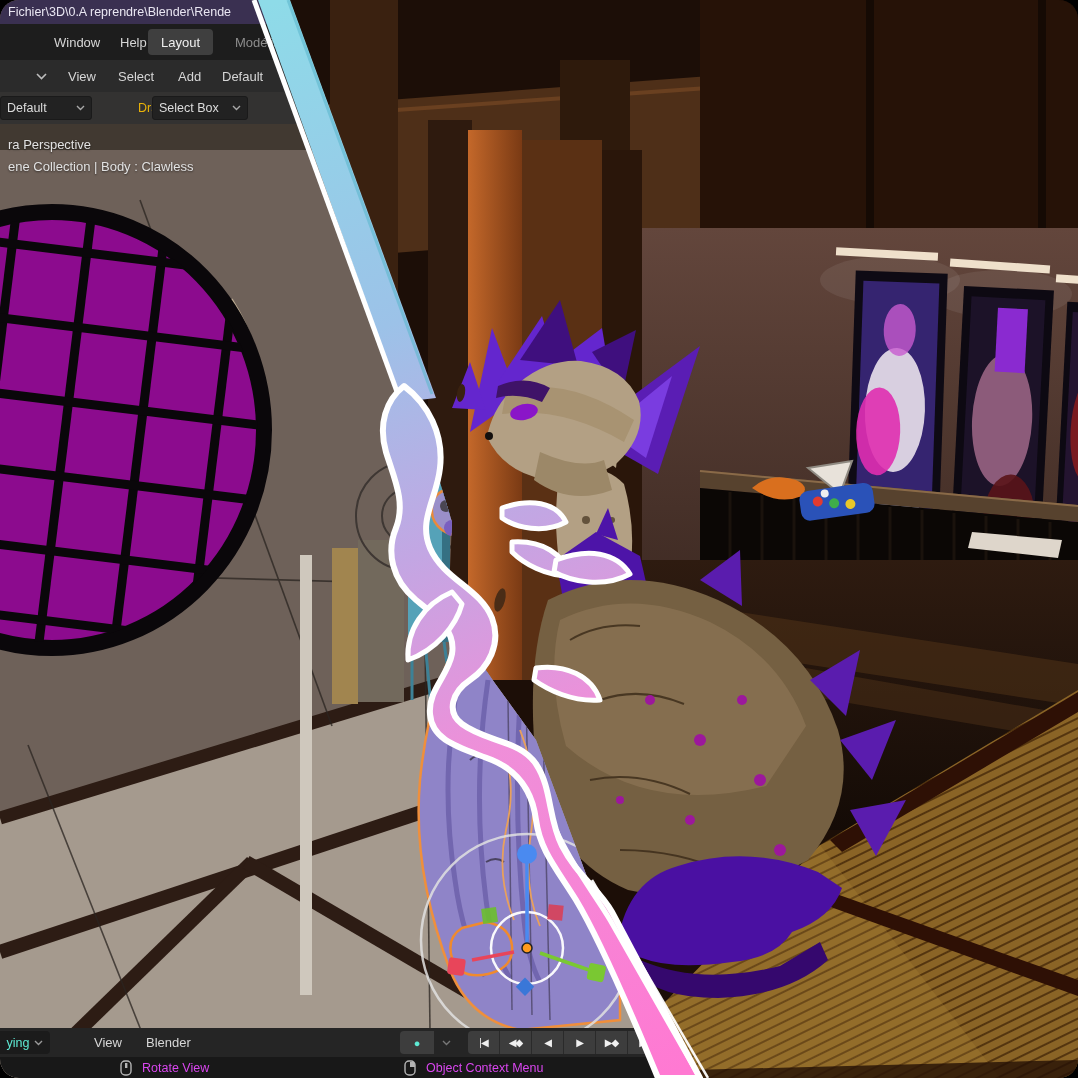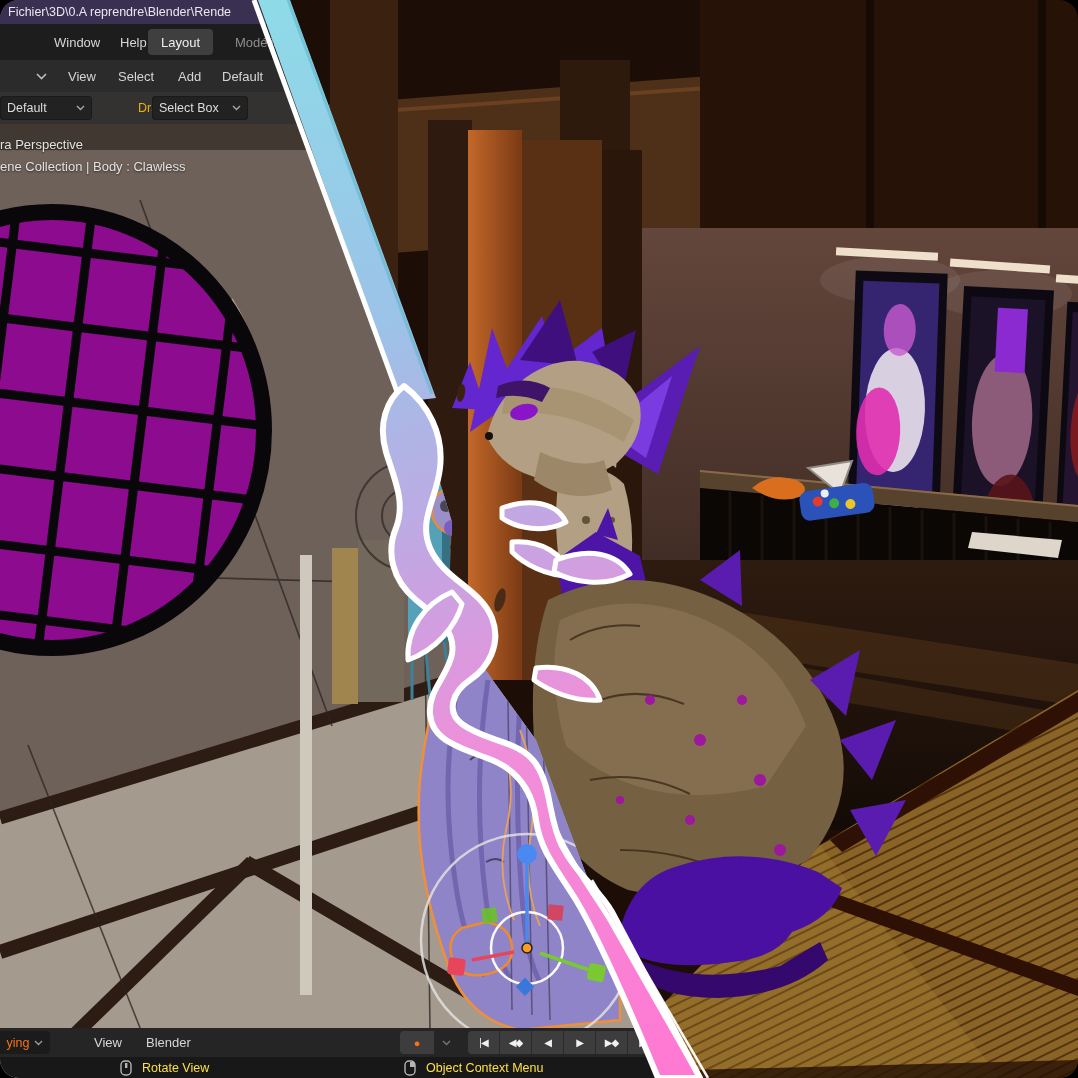--- a/index.html
+++ b/index.html
@@ -26,31 +26,31 @@
          color:#d6d6d6;font-size:13px;margin-left:32px;}
   .tab{position:absolute;top:5px;height:26px;padding:0 13px;display:flex;align-items:center;
        background:#3f3f3f;border-radius:4px;color:#efefef;font-size:13px;}
   .tab.dim{background:transparent;color:#8d8d8d;}
   .dd{position:absolute;top:4px;height:24px;background:#222;border:1px solid #1a1a1a;
       border-radius:3px;display:flex;align-items:center;color:#dcdcdc;font-size:12.5px;
       padding:0 6px;gap:6px;box-sizing:border-box;}
   .lbl{color:#eab308;font-size:12.5px;}
   .chev{display:inline-block;}
   .tl-btn{position:absolute;top:3px;height:23px;background:#3d3d3d;display:flex;
-          align-items:center;justify-content:center;color:#f97316;}
+          align-items:center;justify-content:center;color:#5eead4;}
   .transport{position:absolute;left:468px;top:3px;height:23px;display:flex;gap:1px;
              background:#2a2a2a;border-radius:4px;}
   .transport .tbtn{width:31px;height:23px;background:#3d3d3d;color:#f0f0f0;font-size:10px;
           display:flex;align-items:center;justify-content:center;letter-spacing:-1px;}
   .transport .tbtn:first-child{border-radius:4px 0 0 4px;}
   .transport .tbtn:last-child{border-radius:0 4px 4px 0;}
   .hint{position:absolute;top:0;height:100%;display:flex;align-items:center;gap:10px;
-        color:#fde047;font-size:12.5px;}
+        color:#d946ef;font-size:12.5px;}
   .overlaytext{position:absolute;left:0;color:#e2e2e2;font-size:13px;
-               text-shadow:0 1px 2px rgba(0,0,0,.55);white-space:nowrap;}
+               text-shadow:0 1px 2px rgba(0,0,0,.55);white-space:nowrap;padding-left:8px;}
 </style>
 </head>
 <body>
 
 <div class="stage">
 
   <div class="layer render-layer">
     <svg width="1078" height="1078">
       <defs>
         <linearGradient id="wallG" x1="0" y1="0" x2="0" y2="1">

